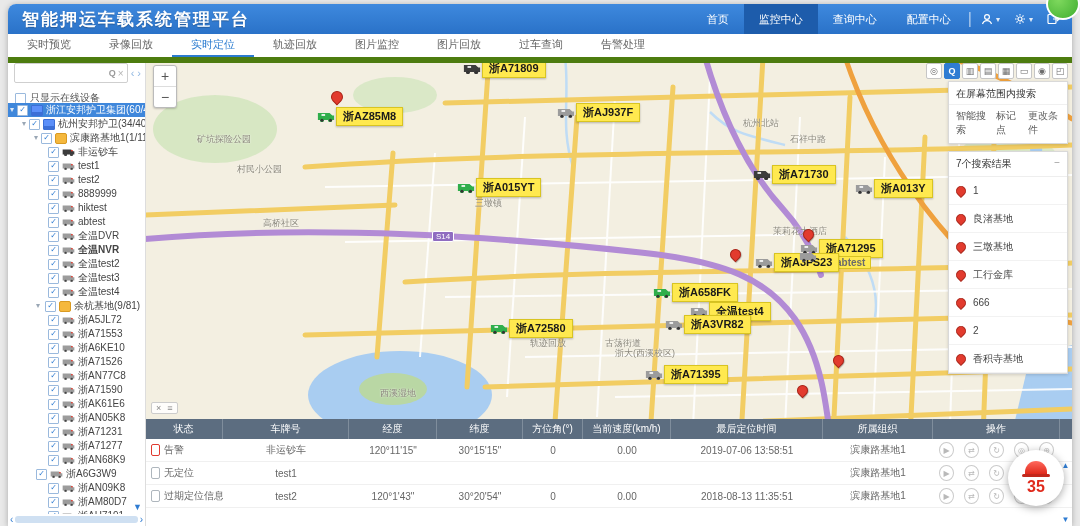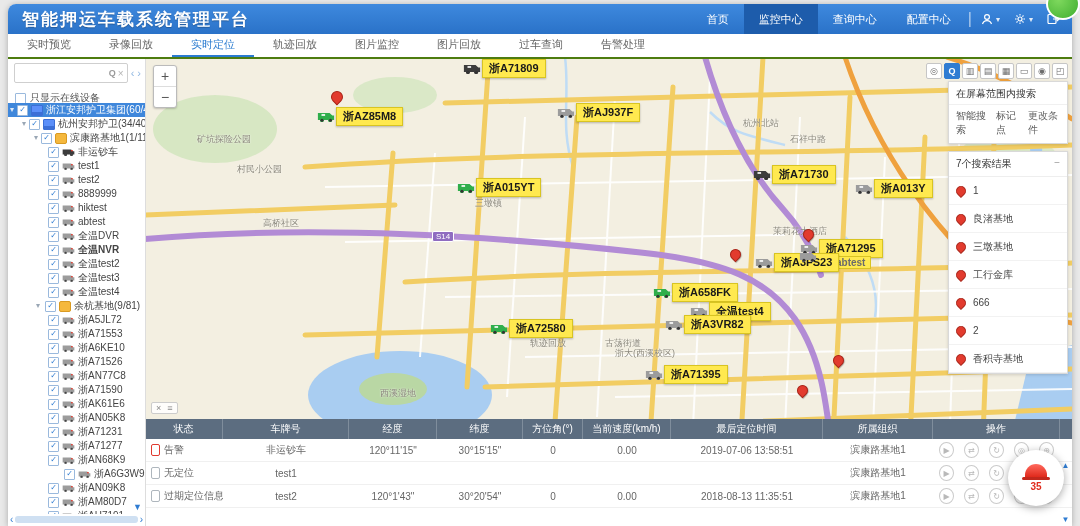--- a/index.html
+++ b/index.html
@@ -12,21 +12,21 @@
   .nav{margin-left:auto;display:flex;align-items:center;height:100%;font-size:11px}
   .nav-item{padding:0 15px;line-height:30px;cursor:pointer;white-space:nowrap}
   .nav-item.active{background:#1d5cab}
   .nav-sep{opacity:.6;padding:0 2px}
   .hdr-ic{display:flex;align-items:center;gap:3px;padding:0 7px;cursor:pointer}
   .hdr-ic svg{display:block}
   .caret{font-size:8px;opacity:.85}
   .green-bubble{position:absolute;left:1046px;top:-12px;width:30px;height:28px;border-radius:50%;background:radial-gradient(circle at 35% 35%,#7fd95e,#3fae2f);border:2px solid #fff;z-index:50}
 
   
-  .tabbar{position:absolute;left:0;top:30px;right:0;height:23px;background:#fff;border-bottom:2px solid #4d7c0f;display:flex;font-size:11px;color:#666;z-index:19}
+  .tabbar{position:absolute;left:0;top:30px;right:0;height:23px;background:#fff;border-bottom:6px solid #4d7c0f;display:flex;font-size:11px;color:#666;z-index:19}
   .tab{padding:0 19px;line-height:21px;cursor:pointer}
   .tab.active{color:#2a7bd0;border-bottom:2px solid #2a7bd0}
 
   
   .sidebar{position:absolute;left:0;top:53px;bottom:0;width:137px;background:#fff;border-right:1px solid #ddd;font-size:10px;color:#444;z-index:15;overflow:hidden}
   .sb-search{display:flex;align-items:center;margin:6px 4px 0 6px;gap:3px}
   .sb-input{flex:1;height:18px;border:1px solid #cfcfcf;border-radius:2px;display:flex;align-items:center;padding:0 3px;background:#fff}
   .sb-input input{border:0;outline:0;width:100%;font-size:10px;min-width:10px}
   .sb-input .mag{color:#9a9a9a;font-size:9px;font-weight:bold}
   .sb-input .clr{color:#b5b5b5;font-size:10px;margin-left:2px}
@@ -103,21 +103,21 @@
   .stico.alarm{border-color:#e03a2f}
   .ops{display:flex;gap:10px;justify-content:center;align-items:center}
   .op{width:14px;height:14px;border:1px solid #cbcbcb;border-radius:50%;color:#b9b9b9;font-size:8px;display:flex;align-items:center;justify-content:center;cursor:pointer}
   .vscroll{position:absolute;right:1px;top:42px;bottom:2px;width:11px;display:flex;flex-direction:column;justify-content:space-between;align-items:center;z-index:9}
   .vscroll .a{color:#2f7cd2;font-size:8px;cursor:pointer}
 
   
   .alarmbtn{position:absolute;left:1000px;top:446px;width:56px;height:56px;background:#fff;border-radius:50%;box-shadow:0 2px 8px rgba(0,0,0,.35);z-index:30;display:flex;flex-direction:column;align-items:center;justify-content:center;cursor:pointer}
   .lamp{width:22px;height:13px;background:linear-gradient(#ff6a5e,#e02a1c);border-radius:11px 11px 0 0;position:relative}
   .lamp::after{content:"";position:absolute;left:-3px;bottom:-3px;width:28px;height:3px;background:#c2281c;border-radius:2px}
-  .alarm-count{color:#e02a1c;font-size:10px;font-weight:bold;margin-top:4px}
+  .alarm-count{color:#e02a1c;font-size:16px;font-weight:bold;margin-top:4px}
 </style>
 </head>
 <body>
 
 <div class="window">
 
   <div class="hdr">
     <div class="hdr-title">智能押运车载系统管理平台</div>
     <div class="nav">
 
@@ -506,21 +506,21 @@
           <span class="truckS t-gray">
             <svg width="13" height="8" viewBox="0 0 20 12" fill="currentColor">
               <path d="M1 2h13l3 3h2v5h-2.2a2.3 2.3 0 0 1-4.6 0H7.8a2.3 2.3 0 0 1-4.6 0H1z"></path>
               <circle cx="5.5" cy="10.2" r="1.7" fill="#444"></circle>
               <circle cx="15" cy="10.2" r="1.7" fill="#444"></circle>
               <rect x="14" y="3" width="2.5" height="2" fill="#e23b2e"></rect>
             </svg>
           </span>
           <span>浙AN68K9</span>
         </div>
-        <div class="tnode" style="padding-left: 56px;">
+        <div class="tnode" style="padding-left: 28px;">
 
           <span class="cb on"></span>
 
           <span class="truckS t-gray">
             <svg width="13" height="8" viewBox="0 0 20 12" fill="currentColor">
               <path d="M1 2h13l3 3h2v5h-2.2a2.3 2.3 0 0 1-4.6 0H7.8a2.3 2.3 0 0 1-4.6 0H1z"></path>
               <circle cx="5.5" cy="10.2" r="1.7" fill="#444"></circle>
               <circle cx="15" cy="10.2" r="1.7" fill="#444"></circle>
               <rect x="14" y="3" width="2.5" height="2" fill="#e23b2e"></rect>
             </svg>

